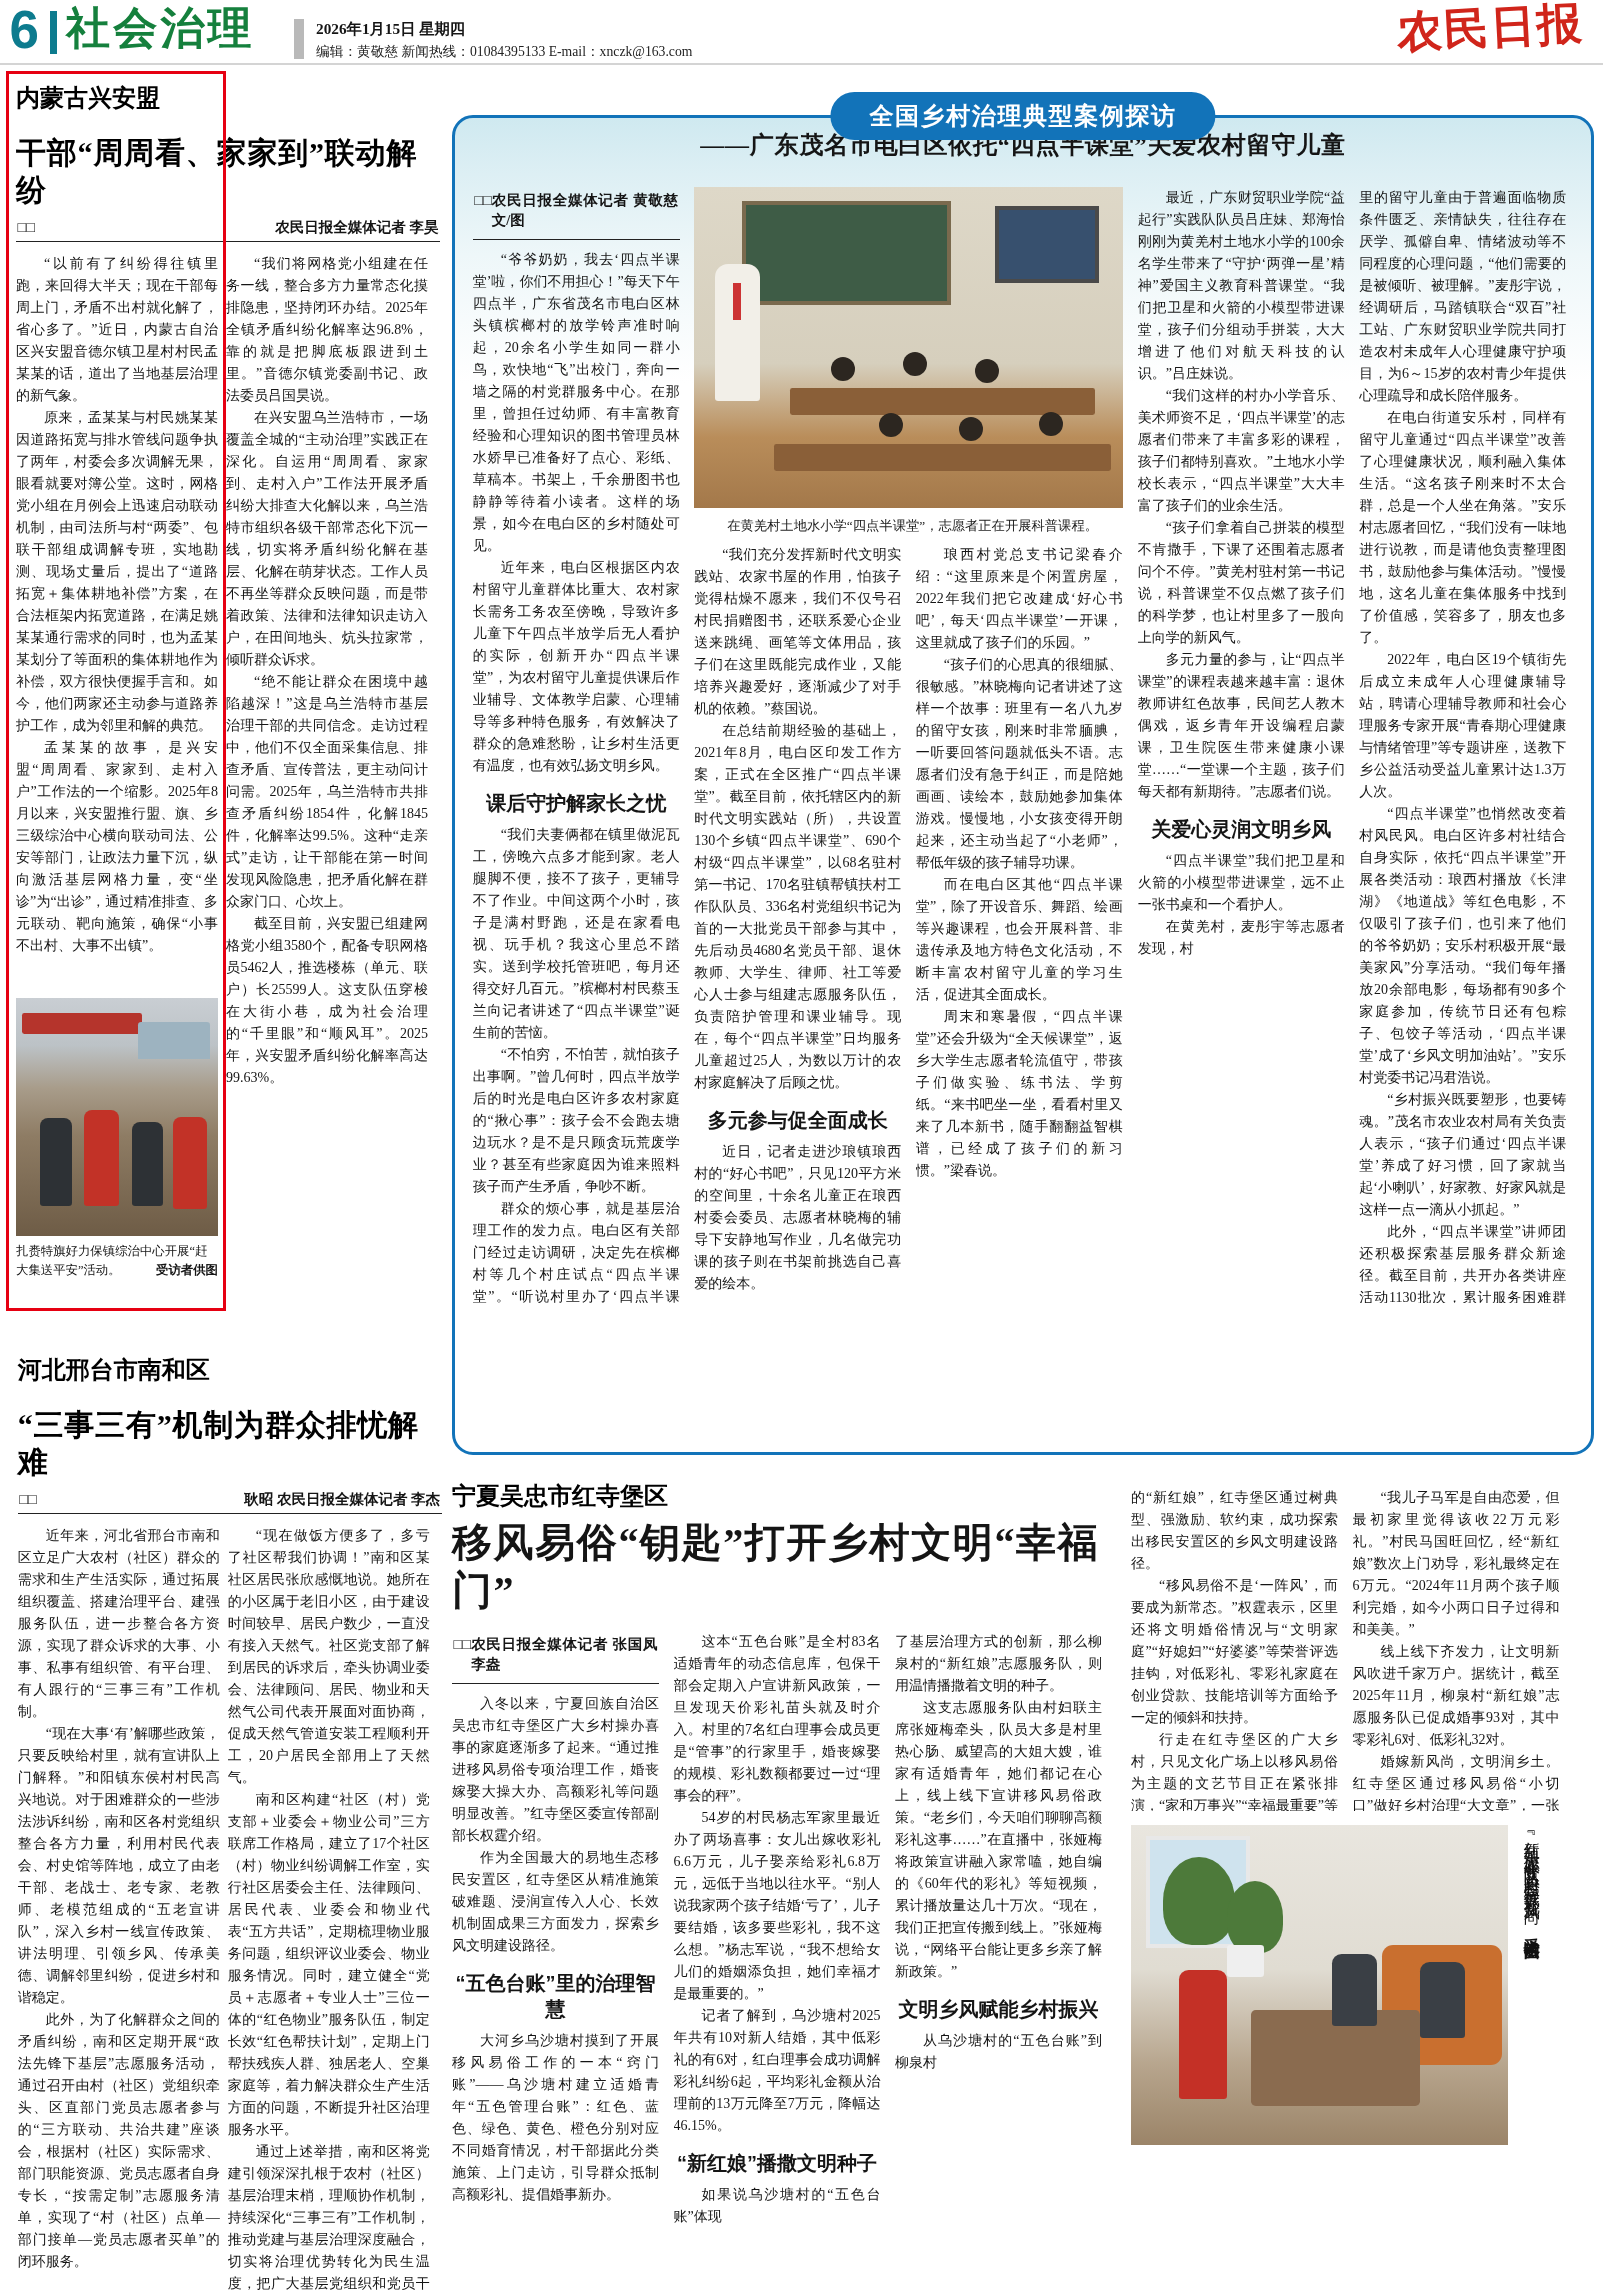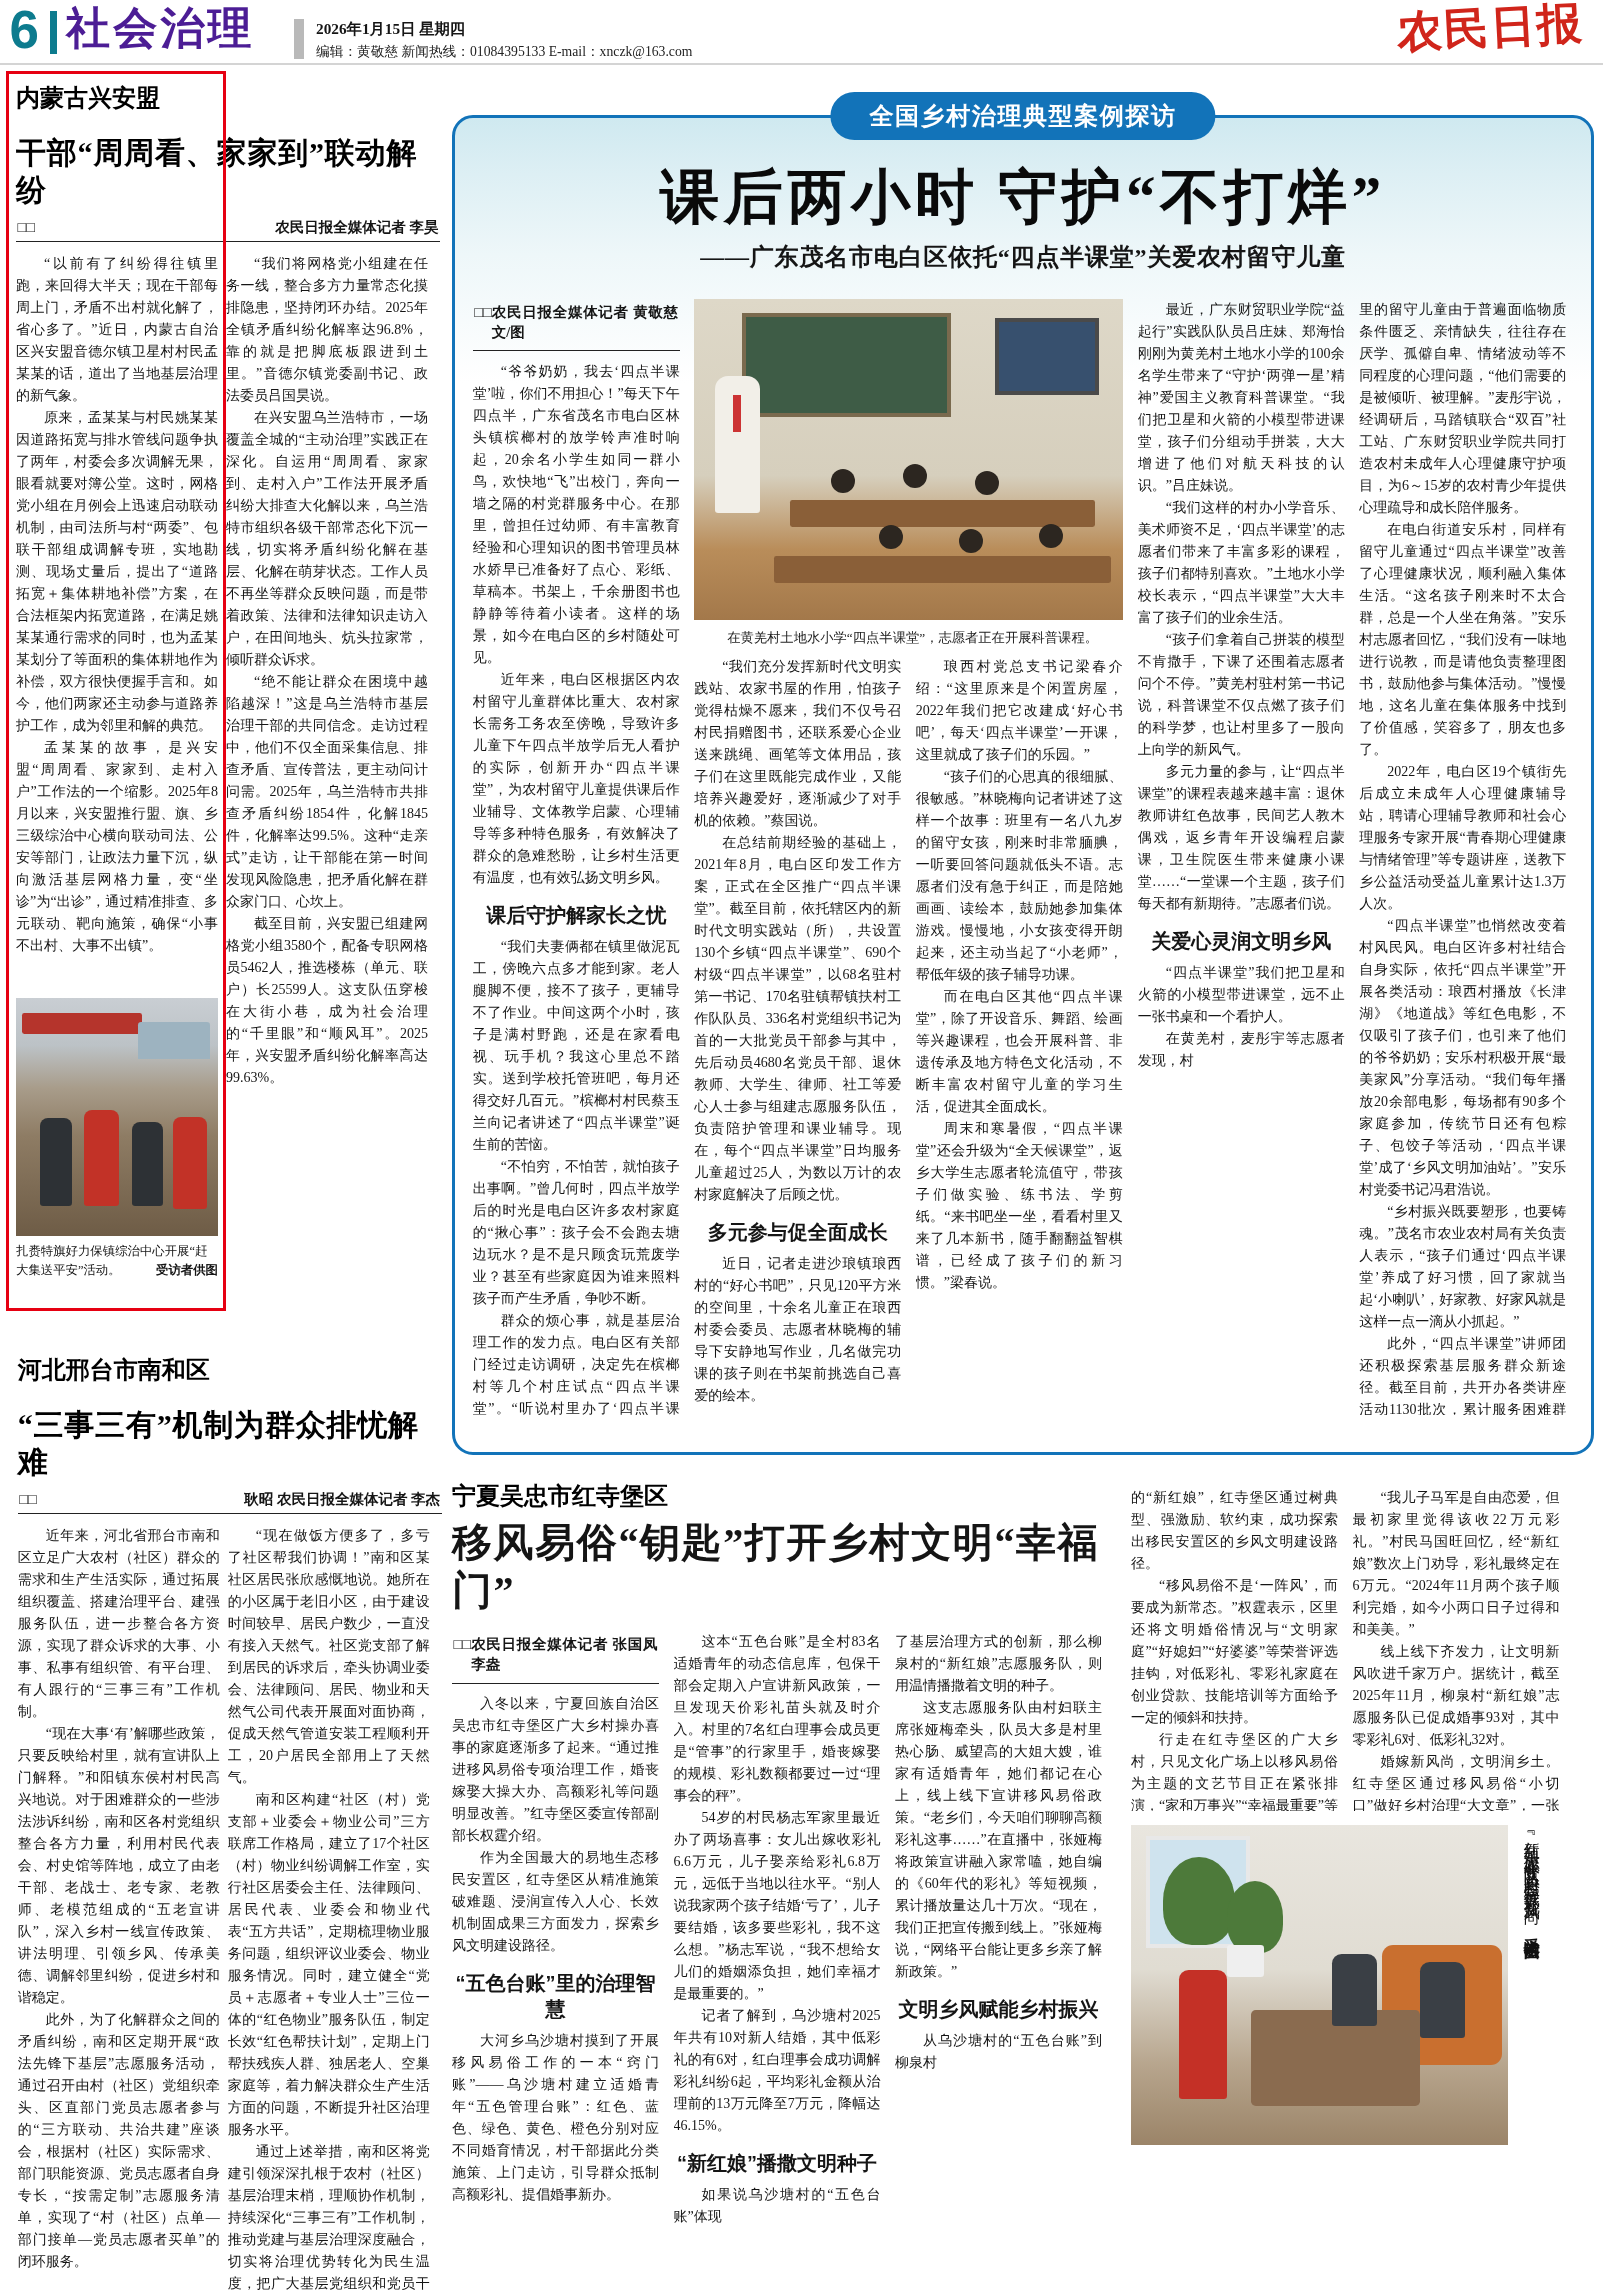--- a/index.html
+++ b/index.html
@@ -2,21 +2,21 @@
 <html style="font-size:13px"><head>
 <meta charset="utf-8">
 <style>
   html,body{margin:0;padding:0;background:#ffffff;}
   body{width:1604px;height:2295px;font-family:"Liberation Serif","DejaVu Serif",serif;color:#151515;}
   .page{position:relative;width:1604px;height:2295px;overflow:hidden;background:#fff;}
 
   
   .pg-num{position:absolute;left:9.6px;top:3.2px;font:900 53px/1 "Liberation Sans","DejaVu Sans",sans-serif;color:#0d7b8e;}
   .pg-bar{position:absolute;left:50px;top:11.2px;width:7.2px;height:43px;background:#0d7b8e;}
-  .sec-title{position:absolute;left:66px;top:6.4px;font:900 44px/1 "Liberation Sans","DejaVu Sans",sans-serif;color:#4c1d95;letter-spacing:3.2px;}
+  .sec-title{position:absolute;left:66px;top:6.4px;font:900 44px/1 "Liberation Sans","DejaVu Sans",sans-serif;color:#15803d;letter-spacing:3.2px;}
   .meta-bar{position:absolute;left:294px;top:19px;width:10.4px;height:40px;background:#b9b9b9;}
   .meta-date{position:absolute;left:316px;top:21px;font:bold 15.3px/1 "Liberation Serif",serif;}
   .meta-edit{position:absolute;left:316px;top:45px;font:13.7px/1 "Liberation Serif",serif;color:#222;}
   .masthead{position:absolute;right:21px;top:4.8px;font:bold 45px/1 "DejaVu Serif",serif;color:#d0251b;transform:rotate(-3deg);letter-spacing:1.6px;}
   .hdr-rule{position:absolute;left:0;top:63px;width:100%;border-top:2.4px solid #d4d4d4;}
 
   
   .kicker{font:bold 24px/1.2 "Liberation Sans","DejaVu Sans",sans-serif;color:#000;}
   .hl{font:bold 30px/1.25 "Liberation Serif",serif;color:#000000;margin-top:21px;letter-spacing:0.8px;}
   .byrow{display:flex;justify-content:space-between;align-items:flex-end;border-bottom:1.6px solid #222;padding:11.2px 1.6px 6.4px;font:14.5px/1 "Liberation Serif",serif;}
@@ -156,21 +156,20 @@
       <div class="coltxt">
           <p class="bp">“现在做饭方便多了，多亏了社区帮我们协调！”南和区某社区居民张欣感慨地说。她所在的小区属于老旧小区，由于建设时间较早、居民户数少，一直没有接入天然气。社区党支部了解到居民的诉求后，牵头协调业委会、法律顾问、居民、物业和天然气公司代表开展面对面协商，促成天然气管道安装工程顺利开工，20户居民全部用上了天然气。</p>
           <p class="bp">南和区构建“社区（村）党支部＋业委会＋物业公司”三方联席工作格局，建立了17个社区（村）物业纠纷调解工作室，实行社区居委会主任、法律顾问、居民代表、业委会和物业代表“五方共话”，定期梳理物业服务问题，组织评议业委会、物业服务情况。同时，建立健全“党员＋志愿者＋专业人士”三位一体的“红色物业”服务队伍，制定长效“红色帮扶计划”，定期上门帮扶残疾人群、独居老人、空巢家庭等，着力解决群众生产生活方面的问题，不断提升社区治理服务水平。</p>
           <p class="bp">通过上述举措，南和区将党建引领深深扎根于农村（社区）基层治理末梢，理顺协作机制，持续深化“三事三有”工作机制，推动党建与基层治理深度融合，切实将治理优势转化为民生温度，把广大基层党组织和党员干部作用发挥到乡村治理第一线，让群众的获得感、幸福感、安全感更加充实。</p>
         </div>
     </div>
   </div>
 
   <div class="feature">
     <div class="banner">全国乡村治理典型案例探访</div>
-    <div class="f-hl">课后两小时 守护“不打烊”</div>
     <div class="f-sub">——广东茂名市电白区依托“四点半课堂”关爱农村留守儿童</div>
     <div class="f-body">
       <div class="fc">
         <div class="f-by">
           <span>□□</span>
           <b>农民日报全媒体记者 黄敬慈 文/图</b>
         </div>
         <div>
             <p class="bp">“爷爷奶奶，我去‘四点半课堂’啦，你们不用担心！”每天下午四点半，广东省茂名市电白区林头镇槟榔村的放学铃声准时响起，20余名小学生如同一群小鸟，欢快地“飞”出校门，奔向一墙之隔的村党群服务中心。在那里，曾担任过幼师、有丰富教育经验和心理知识的图书管理员林水娇早已准备好了点心、彩纸、草稿本。书架上，千余册图书也静静等待着小读者。这样的场景，如今在电白区的乡村随处可见。</p>
             <p class="bp">近年来，电白区根据区内农村留守儿童群体比重大、农村家长需务工务农至傍晚，导致许多儿童下午四点半放学后无人看护的实际，创新开办“四点半课堂”，为农村留守儿童提供课后作业辅导、文体教学启蒙、心理辅导等多种特色服务，有效解决了群众的急难愁盼，让乡村生活更有温度，也有效弘扬文明乡风。</p>

